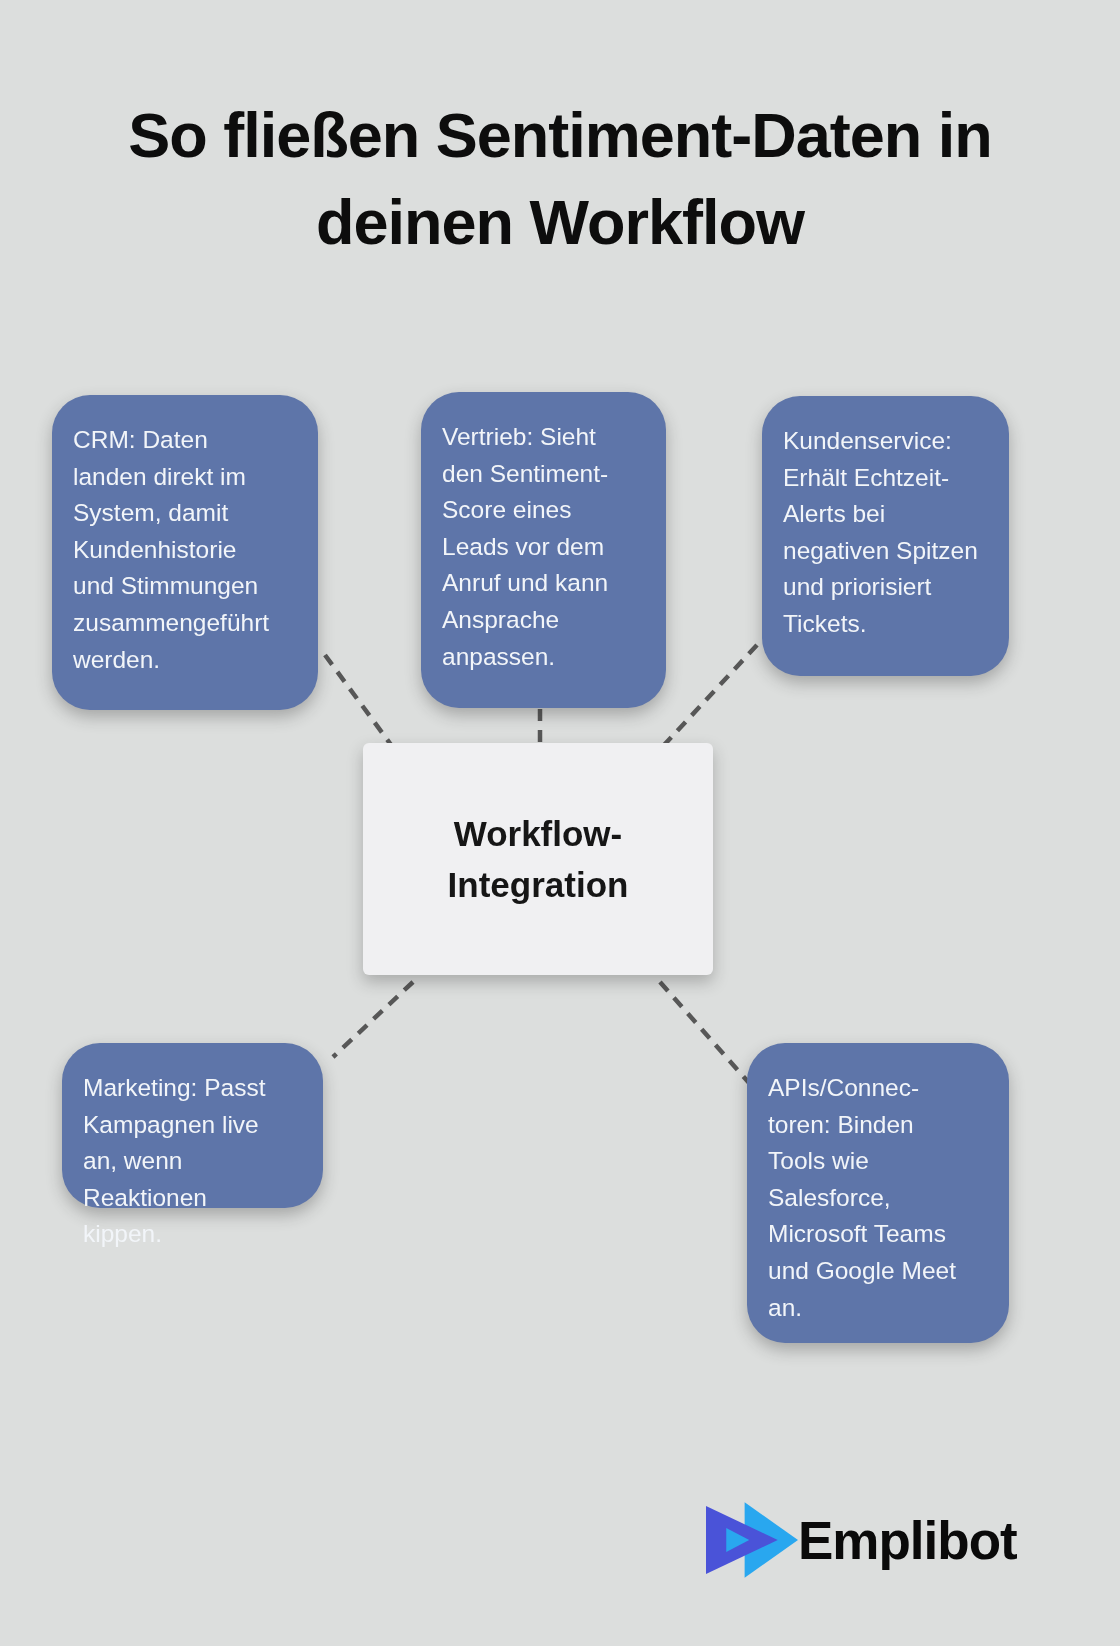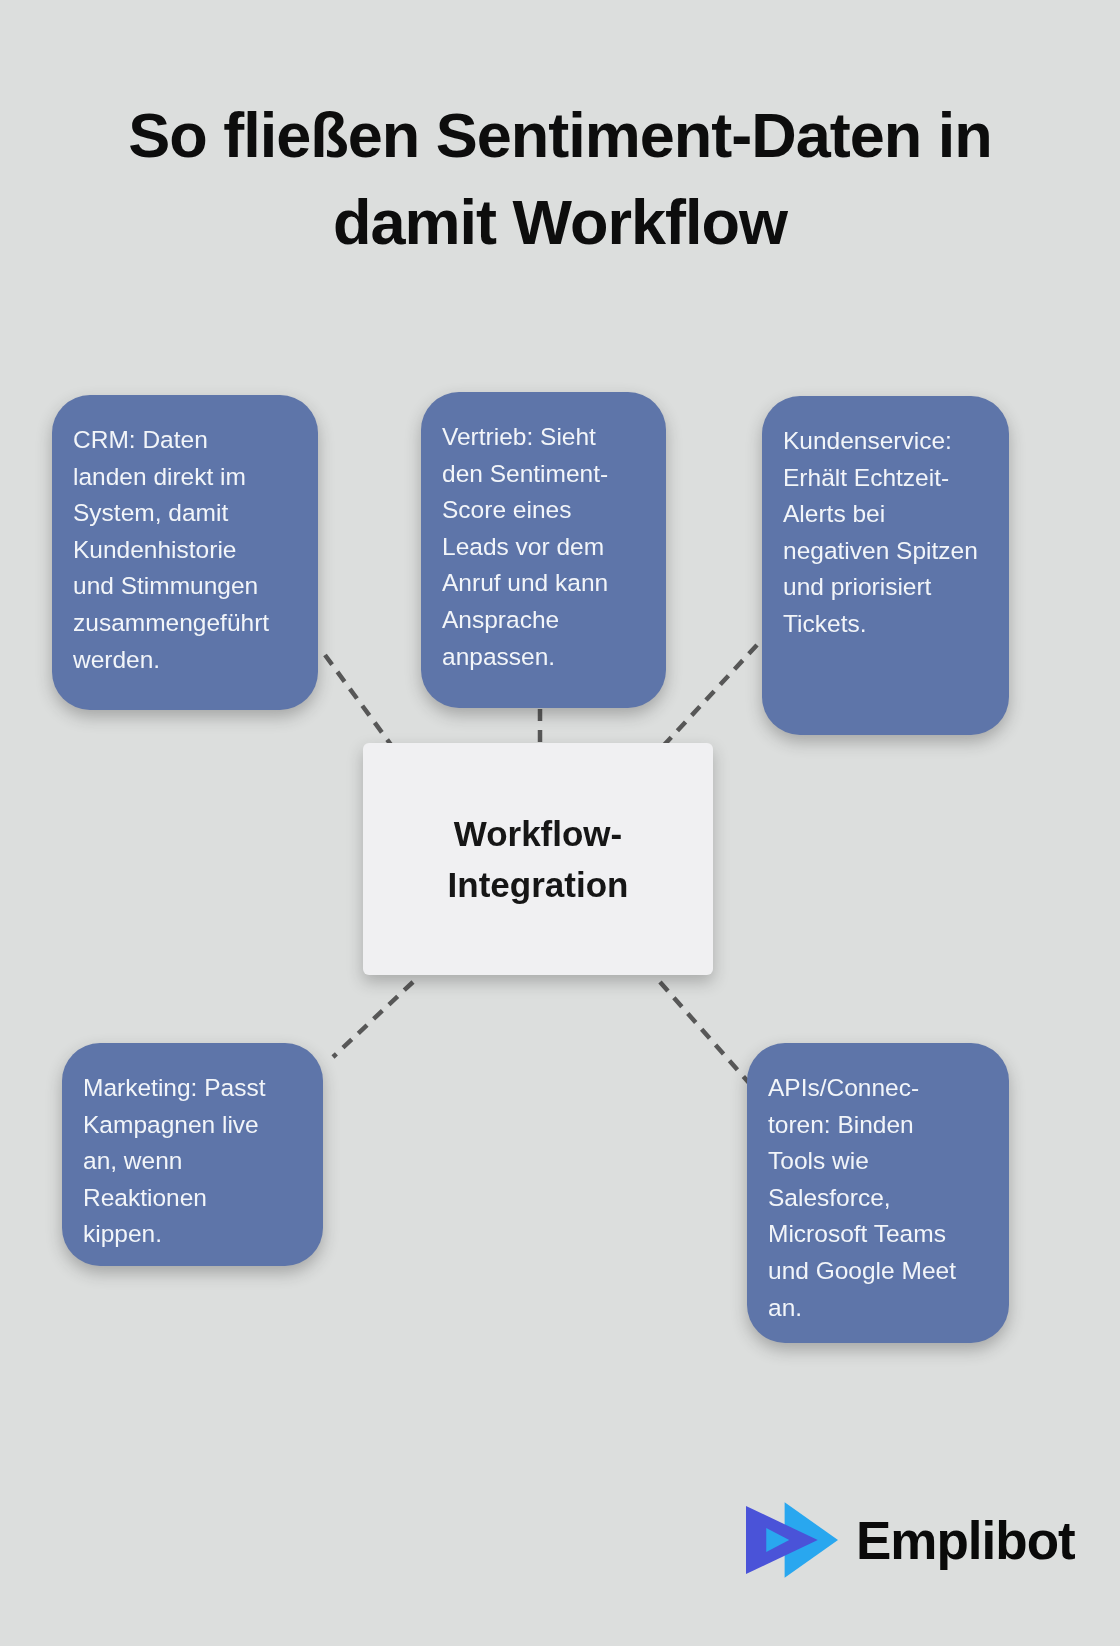--- a/index.html
+++ b/index.html
@@ -46,22 +46,22 @@
     box-shadow: 0 7px 16px rgba(40,40,40,0.30);
     color: #f2f5f9;
     font-size: 24.5px;
     line-height: 36.6px;
     padding: 27px 14px 0 21px;
     box-sizing: border-box;
     white-space: pre-line;
   }
   .node-crm          { left: 52px;  top: 395px;  width: 266px; height: 315px; }
   .node-vertrieb     { left: 421px; top: 392px;  width: 245px; height: 316px; }
-  .node-kundenservice{ left: 762px; top: 396px;  width: 247px; height: 339px; }
-  .node-marketing    { left: 62px;  top: 1043px; width: 261px; height: 223px; }
+  .node-kundenservice{ left: 762px; top: 396px;  width: 247px; height: 280px; }
+  .node-marketing    { left: 62px;  top: 1043px; width: 261px; height: 165px; }
   .node-apis         { left: 747px; top: 1043px; width: 262px; height: 300px; }
   .center-node {
     position: absolute;
     left: 363px; top: 743px;
     width: 350px; height: 232px;
     background: #f0f0f2;
     border-radius: 6px;
     box-shadow: 0 7px 16px rgba(40,40,40,0.28);
     display: flex;
     align-items: center;
@@ -70,40 +70,39 @@
   .center-label {
     font-size: 35px;
     line-height: 51px;
     font-weight: 800;
     color: #161616;
     text-align: center;
     white-space: pre-line;
   }
   .logo {
     position: absolute;
-    left: 746px; top: 1498px;
+    left: 706px; top: 1498px;
     display: flex;
     align-items: center;
-    gap: 18px;
   }
   .logo-icon { width: 92px; height: 84px; display: block; }
   .logo-text {
     font-size: 53px;
     font-weight: 800;
     color: #0a0a0a;
     letter-spacing: -1px;
   }
 </style>
 </head>
 <body>
 
 <div class="canvas">
 
   <h1 class="title">So fließen Sentiment-Daten in
-damit Workflow</h1>
+deinen Workflow</h1>
 
   <svg class="connectors" viewBox="0 0 1120 1646" xmlns="http://www.w3.org/2000/svg">
     <line class="connector" x1="325" y1="655" x2="422" y2="787"></line>
     <line class="connector" x1="540" y1="688" x2="540" y2="748"></line>
     <line class="connector" x1="757" y1="645" x2="653" y2="757"></line>
     <line class="connector" x1="413" y1="982" x2="333" y2="1057"></line>
     <line class="connector" x1="660" y1="982" x2="780" y2="1118"></line>
   </svg>
 
   <div class="node node-crm">CRM: Daten

